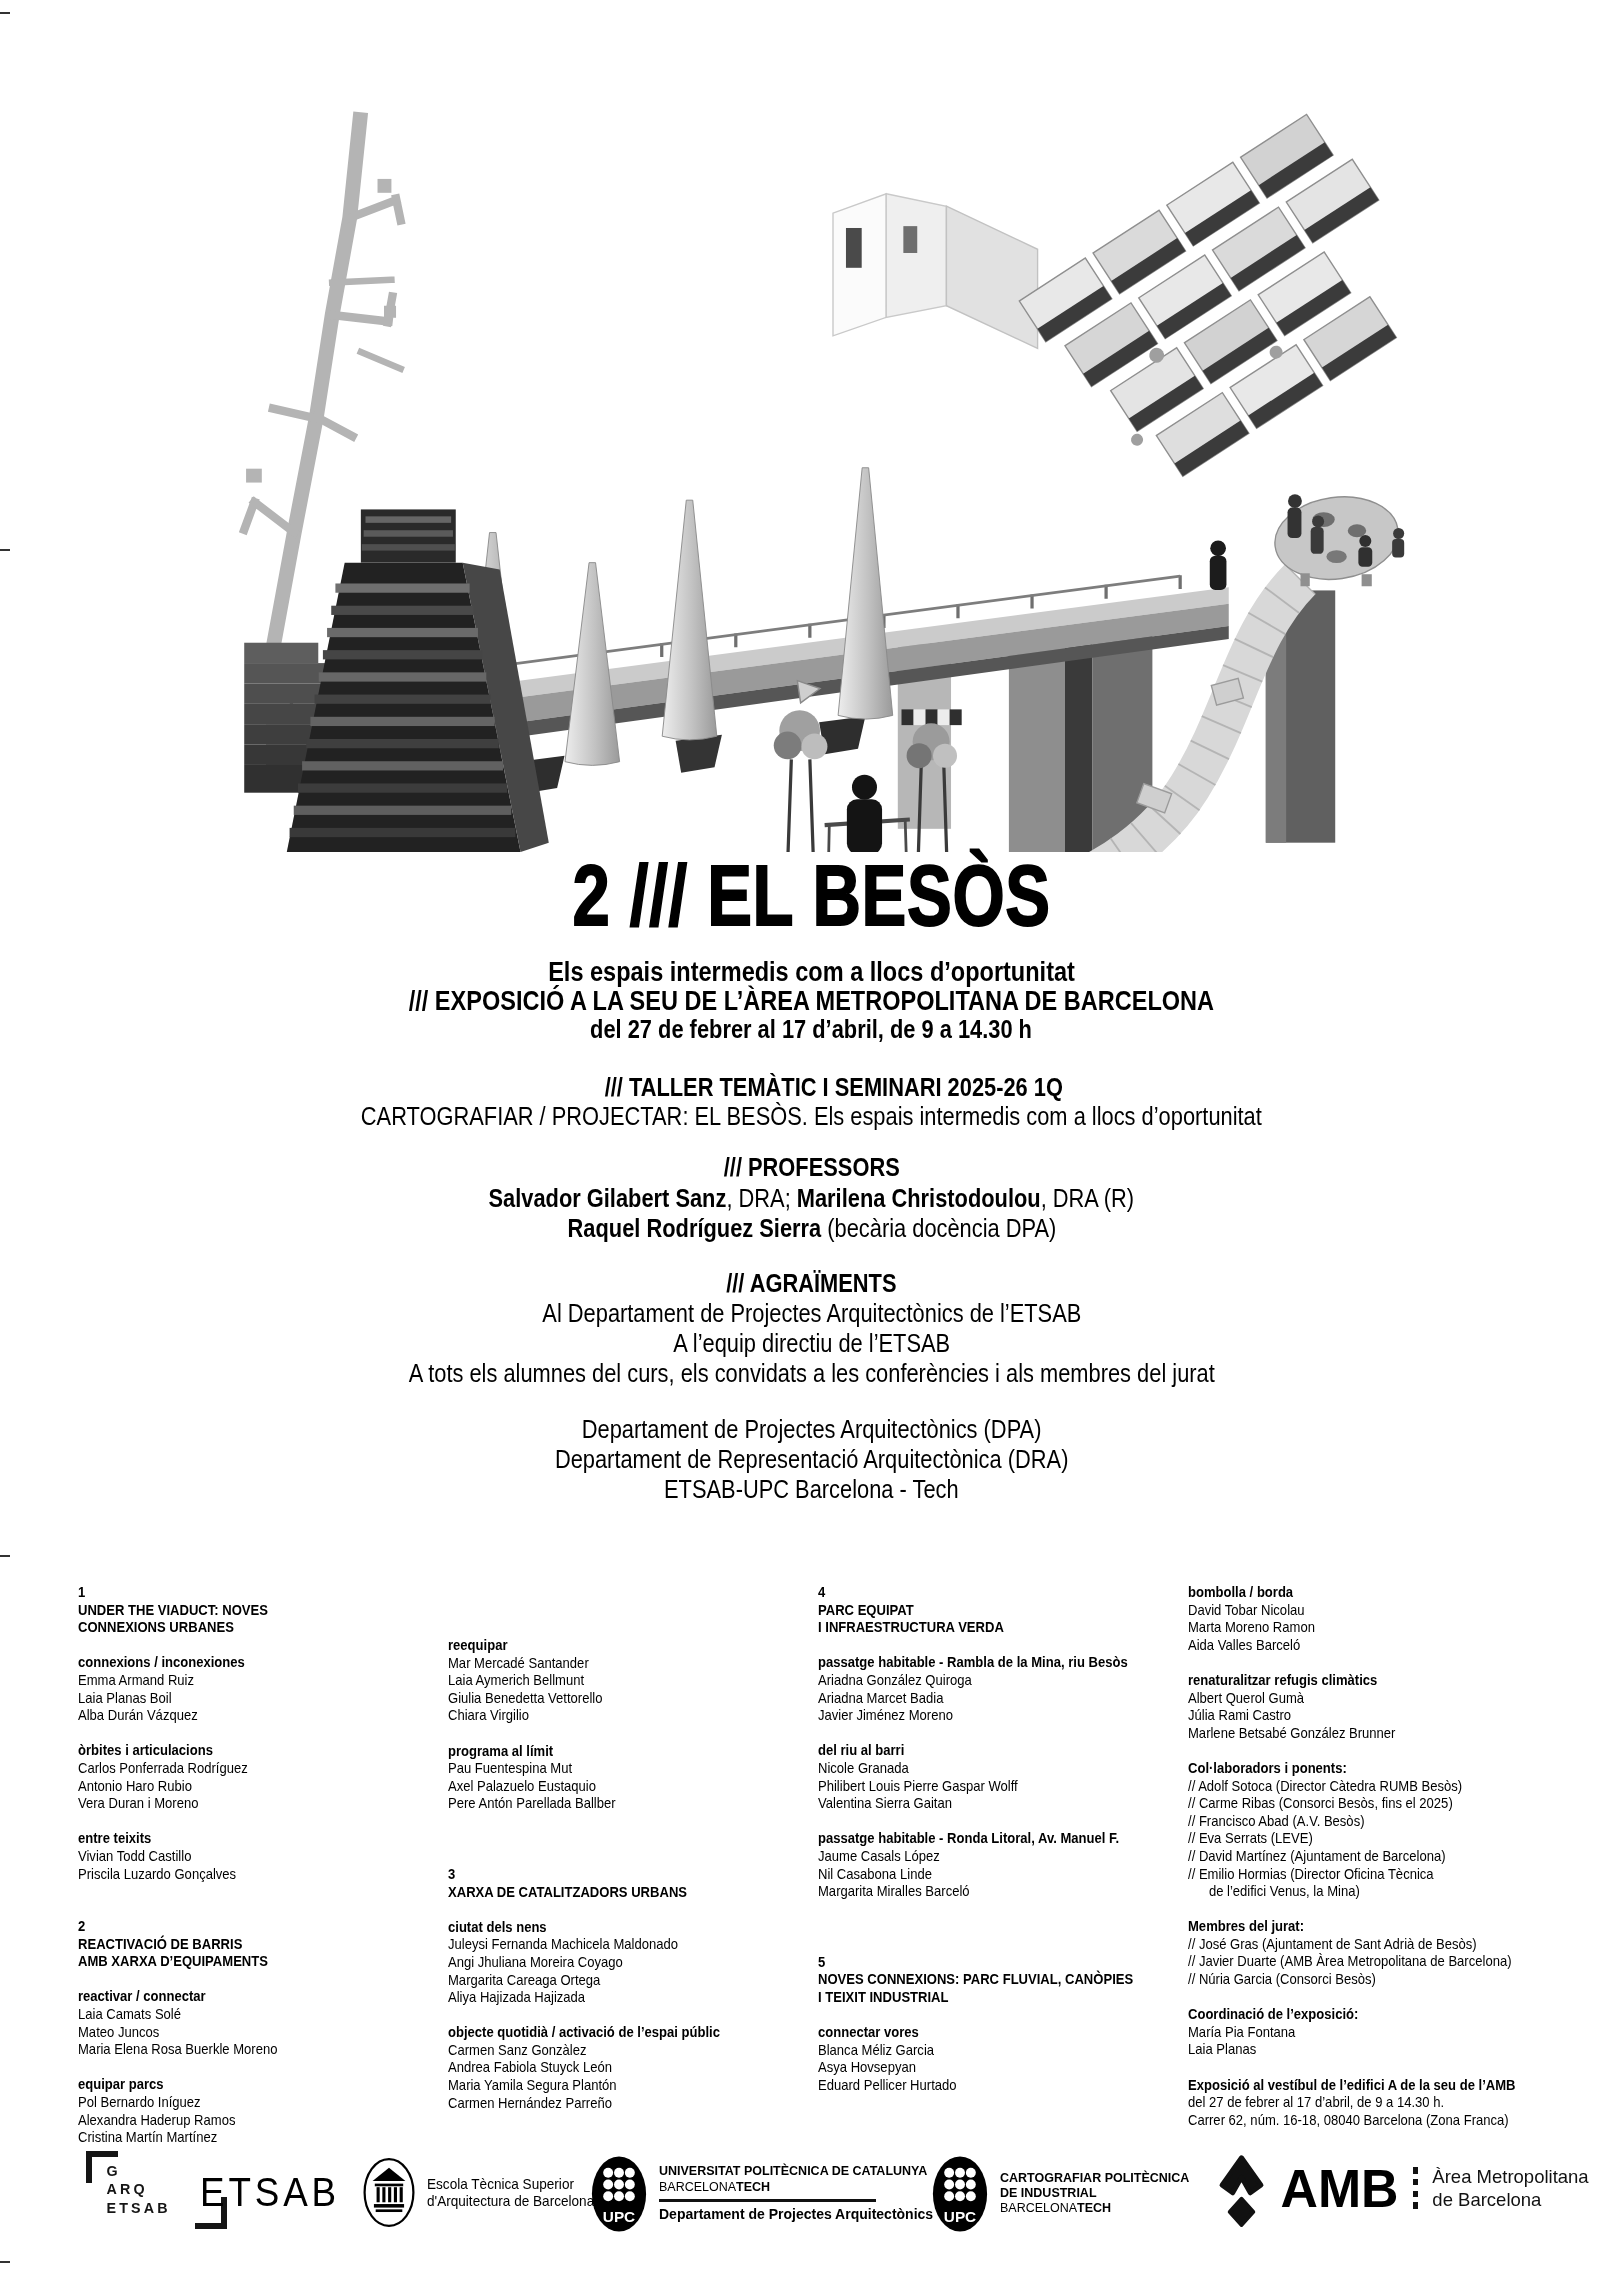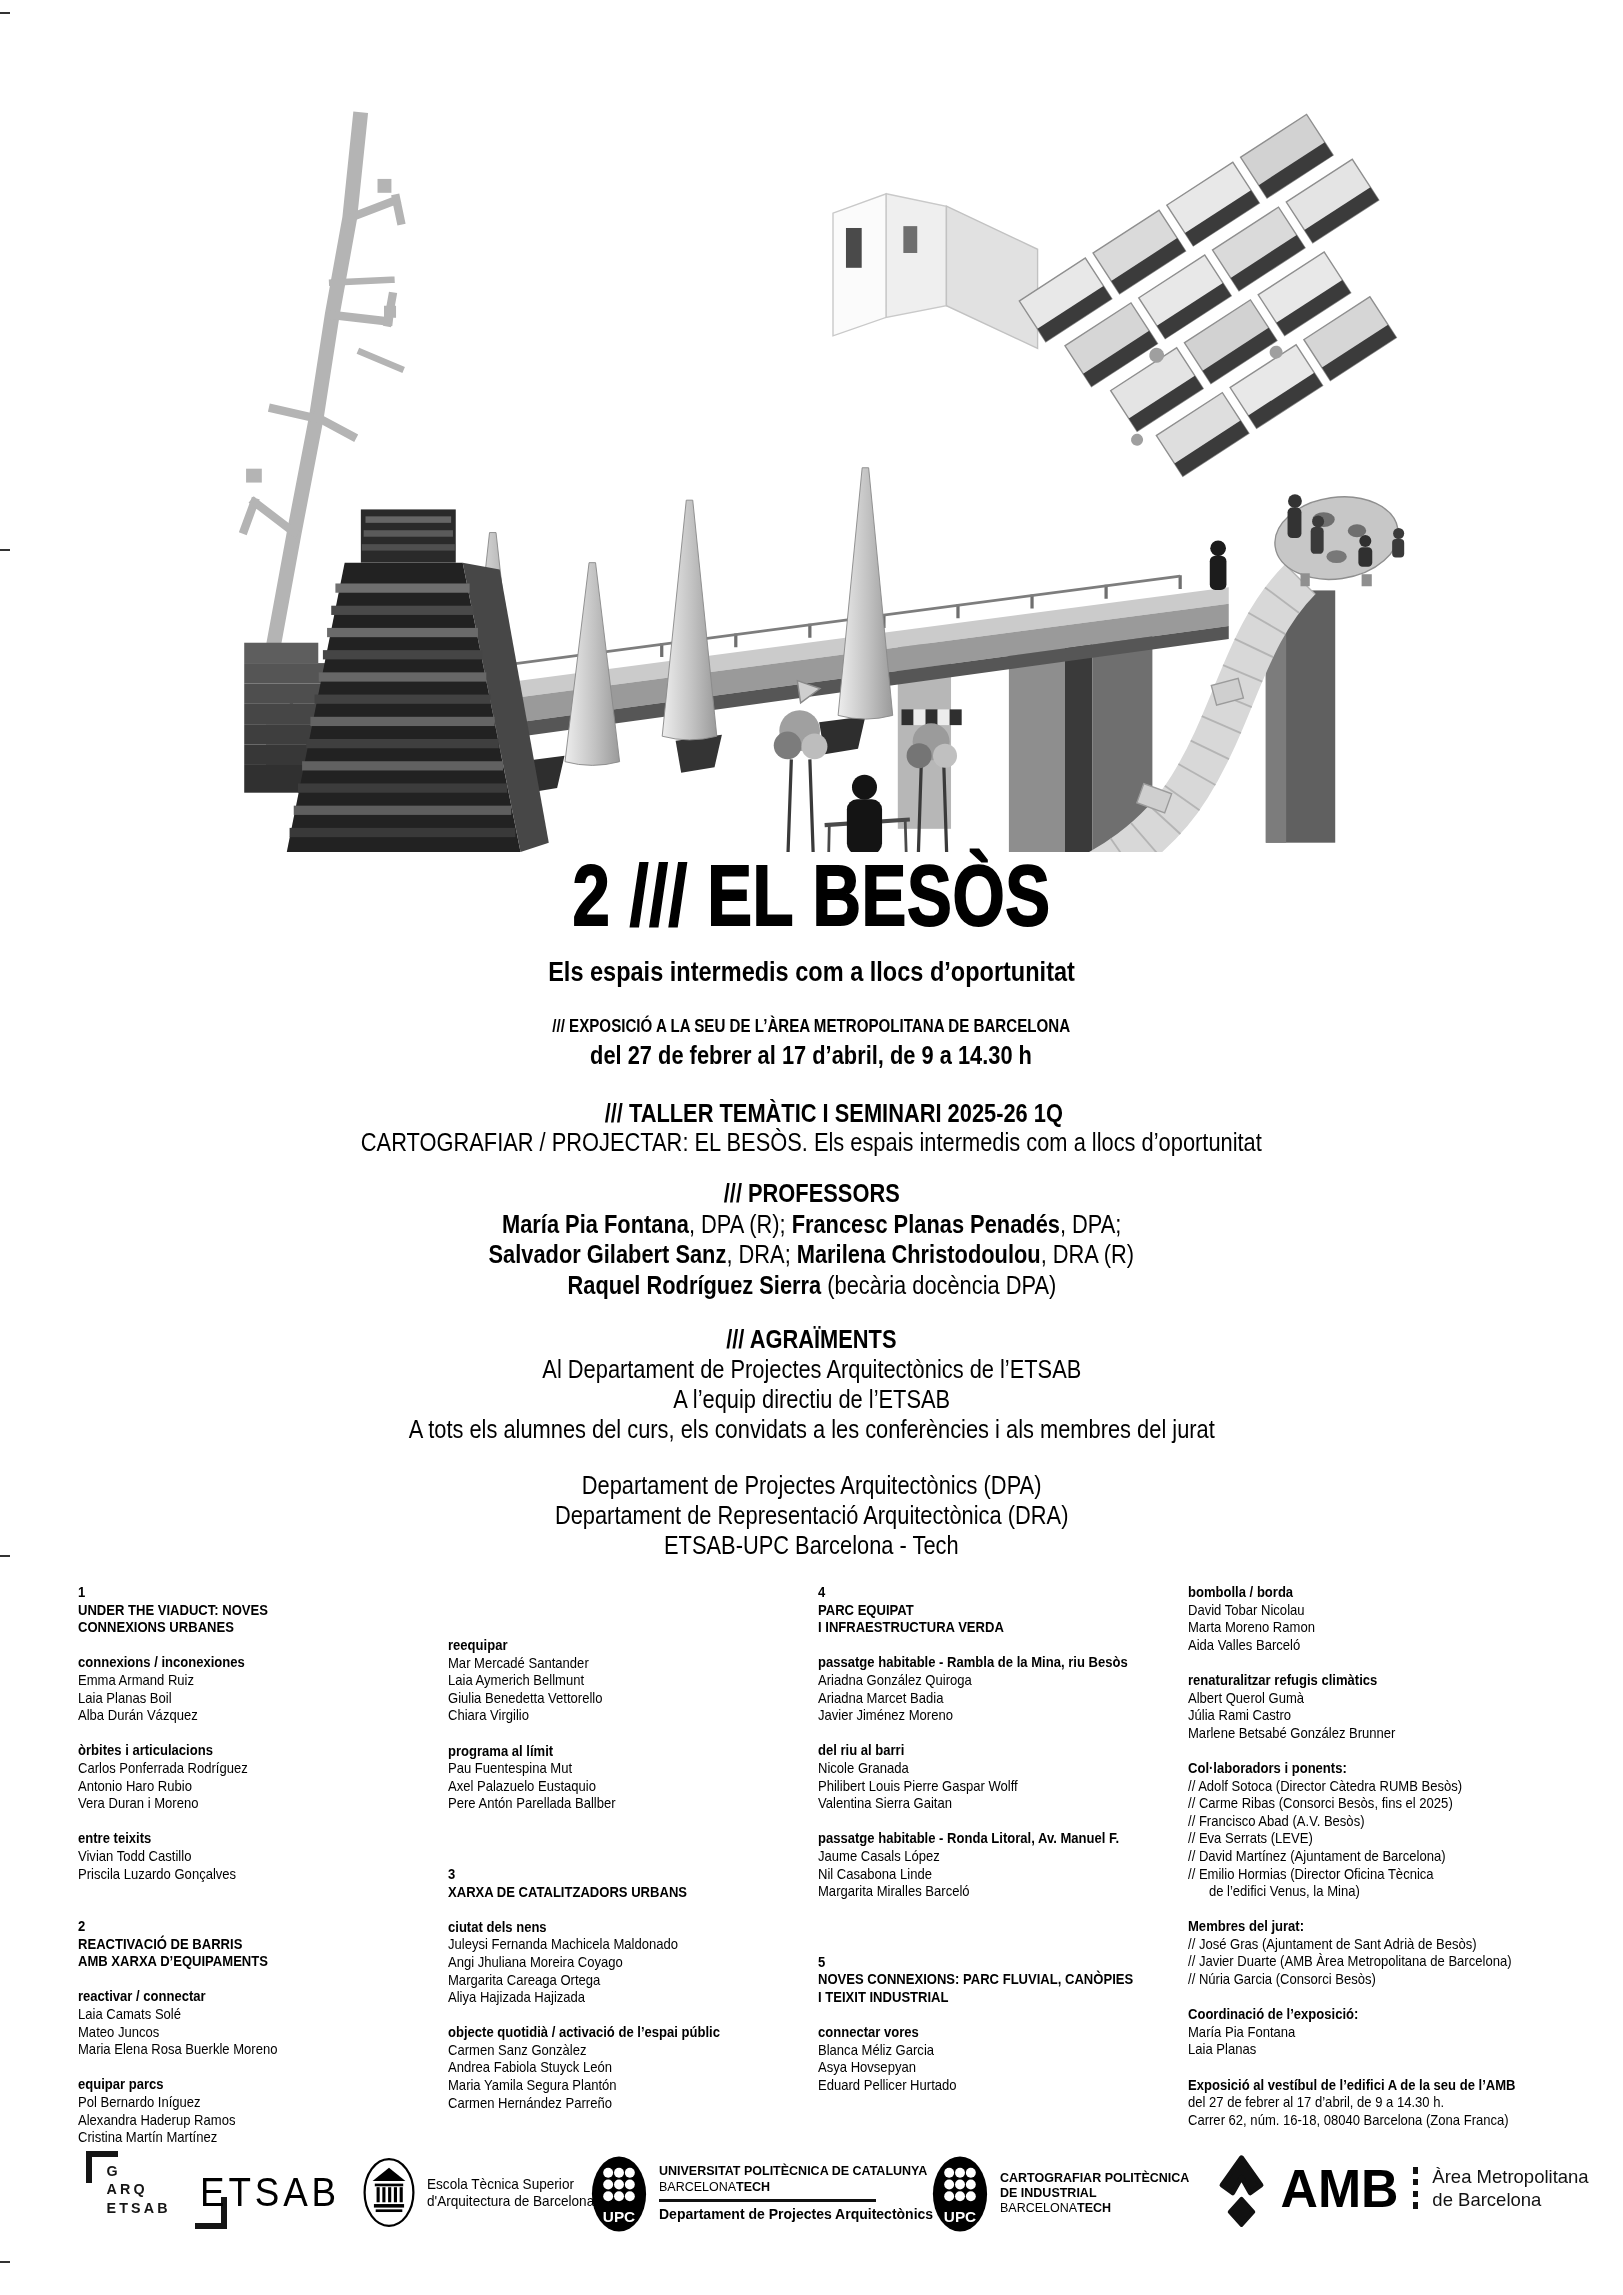--- a/index.html
+++ b/index.html
@@ -9,21 +9,21 @@
   }
   
   .cx{display:inline-block;transform:scaleX(.84);transform-origin:50% 0;white-space:nowrap;}
   
   .collage{position:absolute;left:222px;top:65px;width:1222px;height:787px;}
   
   .centerwrap{position:absolute;left:0;top:858px;width:1623px;text-align:center;}
   .title-line{font-size:86px;line-height:74px;font-weight:bold;}
   .title-line .cx{transform:scaleX(.78);-webkit-text-stroke:1.9px #000;letter-spacing:0.9px;}
   .subtitle{margin-top:25px;font-size:28px;line-height:29px;font-weight:bold;}
-  .expo1{margin-top:26px;font-size:18px;line-height:29px;font-weight:bold;}
+  .expo1{font-size:28px;line-height:29px;font-weight:bold;}
   .expo2{font-size:26px;line-height:29px;font-weight:bold;}
   .taller-h{margin-top:29px;font-size:26px;line-height:29px;font-weight:bold;margin-left:44px;}
   .taller-l{font-size:26px;line-height:29px;}
   .prof-h{margin-top:21px;font-size:26px;line-height:30.5px;font-weight:bold;}
   .prof-l{font-size:26px;line-height:30.5px;}
   .prof-l b{font-weight:bold;}
   .agr-h{margin-top:24px;font-size:26px;line-height:30px;font-weight:bold;}
   .agr-l{font-size:26px;line-height:30px;}
   .dept{font-size:26px;line-height:30px;}
   .dept-first{margin-top:26px;}
@@ -254,21 +254,20 @@
     <div class="title-line"><span class="cx">2 /// EL BESÒS</span></div>
     <div class="subtitle"><span class="cx">Els espais intermedis com a llocs d’oportunitat</span></div>
 
     <div class="expo1"><span class="cx">/// EXPOSICIÓ A LA SEU DE L’ÀREA METROPOLITANA DE BARCELONA</span></div>
     <div class="expo2"><span class="cx">del 27 de febrer al 17 d’abril, de 9 a 14.30 h</span></div>
 
     <div class="taller-h"><span class="cx">/// TALLER TEMÀTIC I SEMINARI 2025-26 1Q</span></div>
     <div class="taller-l"><span class="cx">CARTOGRAFIAR / PROJECTAR: EL BESÒS. Els espais intermedis com a llocs d’oportunitat</span></div>
 
     <div class="prof-h"><span class="cx">/// PROFESSORS</span></div>
-    <div class="prof-l"><span class="cx"><b>María Pia Fontana</b><span>, DPA (R); </span><b>Francesc Planas Penadés</b><span>, DPA;</span></span></div>
     <div class="prof-l"><span class="cx"><b>Salvador Gilabert Sanz</b><span>, DRA; </span><b>Marilena Christodoulou</b><span>, DRA (R)</span></span></div>
     <div class="prof-l"><span class="cx"><b>Raquel Rodríguez Sierra</b><span> (becària docència DPA)</span></span></div>
 
     <div class="agr-h"><span class="cx">/// AGRAÏMENTS</span></div>
     <div class="agr-l"><span class="cx">Al Departament de Projectes Arquitectònics de l’ETSAB</span></div>
     <div class="agr-l"><span class="cx">A l’equip directiu de l’ETSAB</span></div>
     <div class="agr-l"><span class="cx">A tots els alumnes del curs, els convidats a les conferències i als membres del jurat</span></div>
 
     <div class="dept dept-first"><span class="cx">Departament de Projectes Arquitectònics (DPA)</span></div>
     <div class="dept"><span class="cx">Departament de Representació Arquitectònica (DRA)</span></div>

